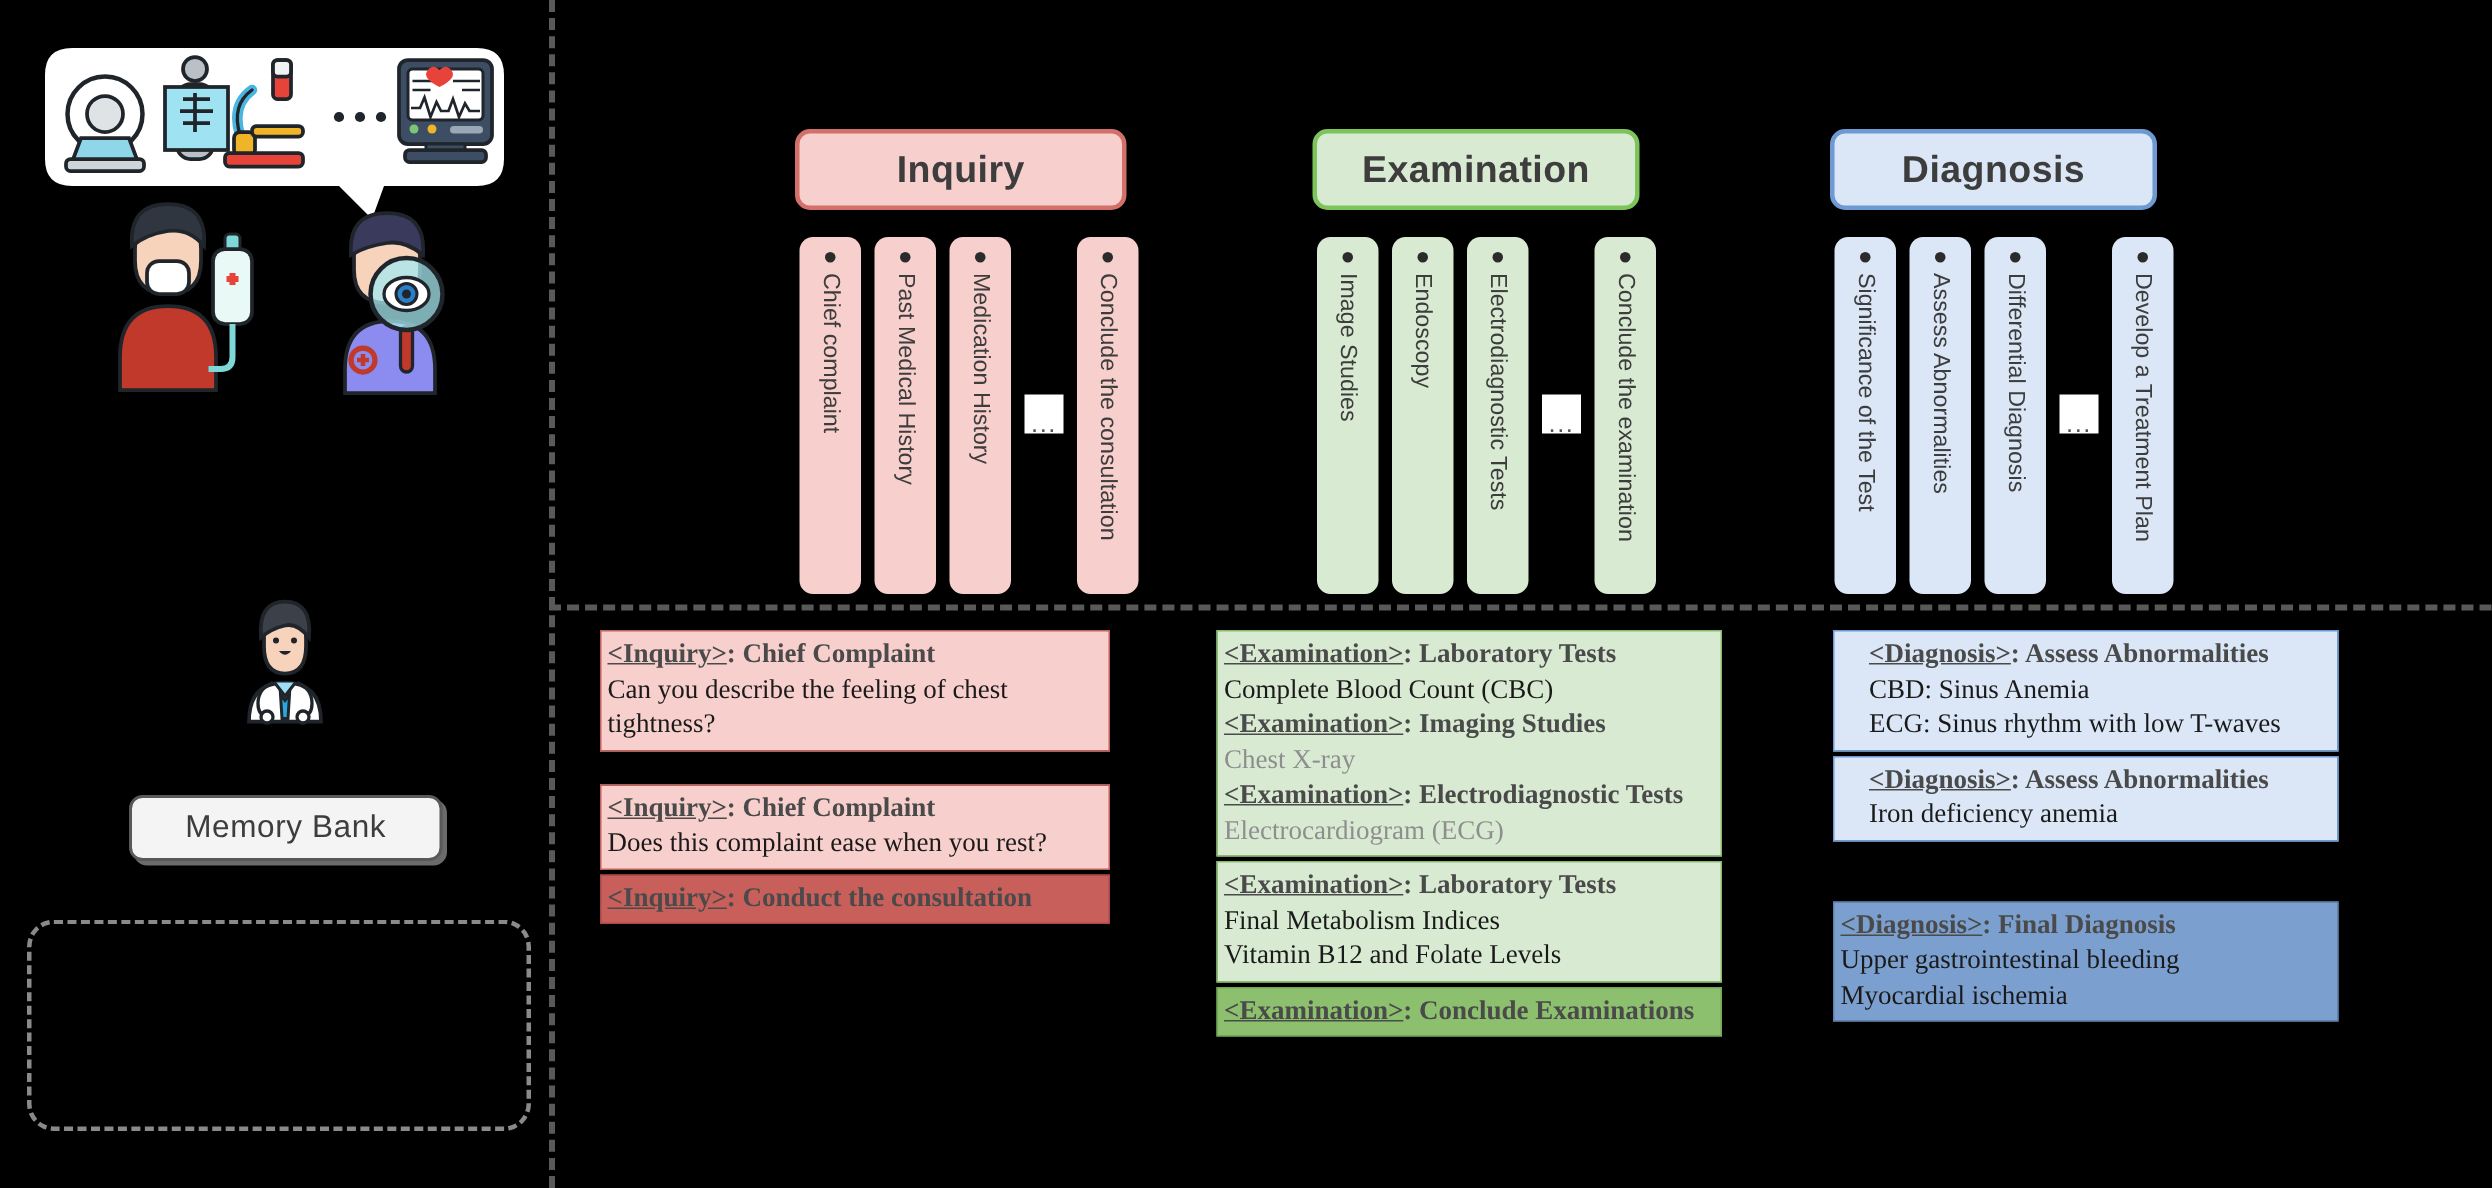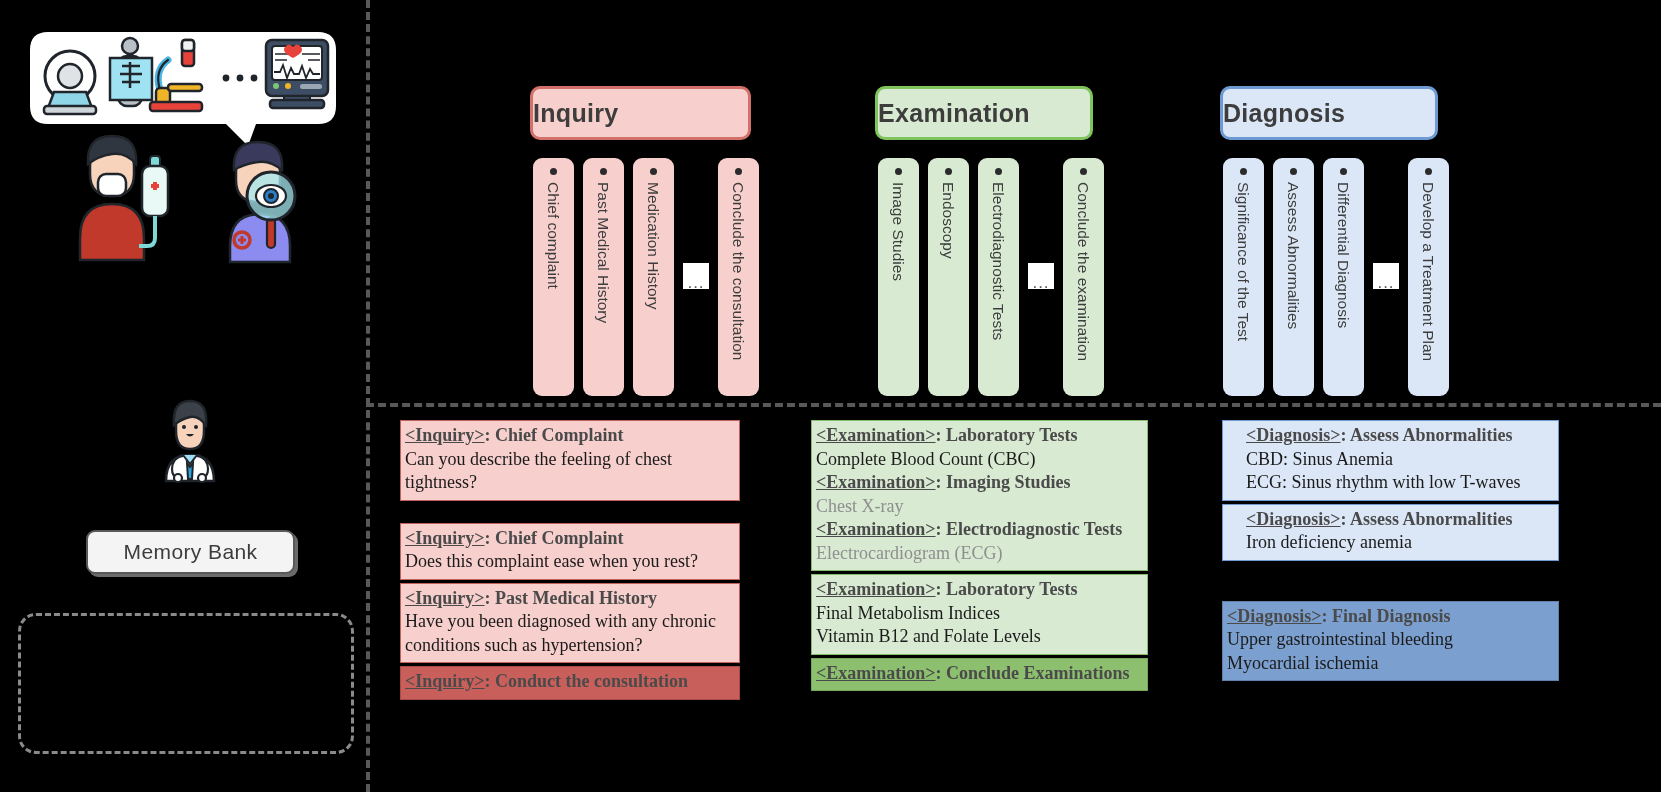--- a/index.html
+++ b/index.html
@@ -19,21 +19,21 @@
       background:#f4f4f4;border:2px solid #595959;border-radius:9px;
       box-shadow:3px 3px 0 #6b6b6b;
       display:flex;align-items:center;justify-content:center;
       color:#3d3d3d;font-size:21px;letter-spacing:.4px;}
   .mem-slot{position:absolute;left:18px;top:613px;width:330px;height:135px;
       border:3px dashed #8a8a8a;border-radius:18px;}
   .doctor-avatar{position:absolute;left:150px;top:385px;width:80px;height:100px;}
 
   
   .phase-head{position:absolute;height:48px;border-radius:10px;
-      display:flex;align-items:center;justify-content:flex-start;
+      display:flex;align-items:center;justify-content:center;
       font-size:25px;font-weight:bold;color:#3d3d3d;letter-spacing:.3px;}
   .ph-inquiry{left:530px;top:86px;width:215px;background:#f7cfcc;
       border:3px solid #d4706a;box-shadow:4px 4px 0 rgba(0,0,0,.25);}
   .ph-exam{left:875px;top:86px;width:212px;background:#d9ead3;
       border:3px solid #7ec45c;box-shadow:4px 4px 0 rgba(0,0,0,.25);}
   .ph-diag{left:1220px;top:86px;width:212px;background:#dbe7f7;
       border:3px solid #6d9ad2;box-shadow:4px 4px 0 rgba(0,0,0,.25);}
 
   .barrow{position:absolute;top:158px;height:238px;display:flex;align-items:flex-start;}
   .bar{width:41px;height:238px;border-radius:9px;margin-right:9px;
@@ -279,25 +279,20 @@
 
   <div class="col col-inq">
     <div class="card c-pink mb-inq-1">
       <span class="ln"><span class="tag"><u>&lt;Inquiry&gt;</u><span>: Chief Complaint</span></span></span>
       <span class="ln">Can you describe the feeling of chest tightness?</span>
     </div>
     <div class="card c-pink mb-gap">
       <span class="ln"><span class="tag"><u>&lt;Inquiry&gt;</u><span>: Chief Complaint</span></span></span>
       <span class="ln">Does this complaint ease when you rest?</span>
     </div>
-    <div class="card c-pink mb-gap">
-      <span class="ln"><span class="tag"><u>&lt;Inquiry&gt;</u><span>: Past Medical History</span></span></span>
-      <span class="ln">Have you been diagnosed with any chronic</span>
-      <span class="ln">conditions such as hypertension?</span>
-    </div>
     <div class="card c-pink-dark">
       <span class="ln"><span class="tag"><u>&lt;Inquiry&gt;</u><span>: Conduct the consultation</span></span></span>
     </div>
   </div>
 
   <div class="col col-exm">
     <div class="card c-green mb-gap">
       <span class="ln"><span class="tag"><u>&lt;Examination&gt;</u><span>: Laboratory Tests</span></span></span>
       <span class="ln">Complete Blood Count (CBC)</span>
       <span class="ln"><span class="tag"><u>&lt;Examination&gt;</u><span>: Imaging Studies</span></span></span>

